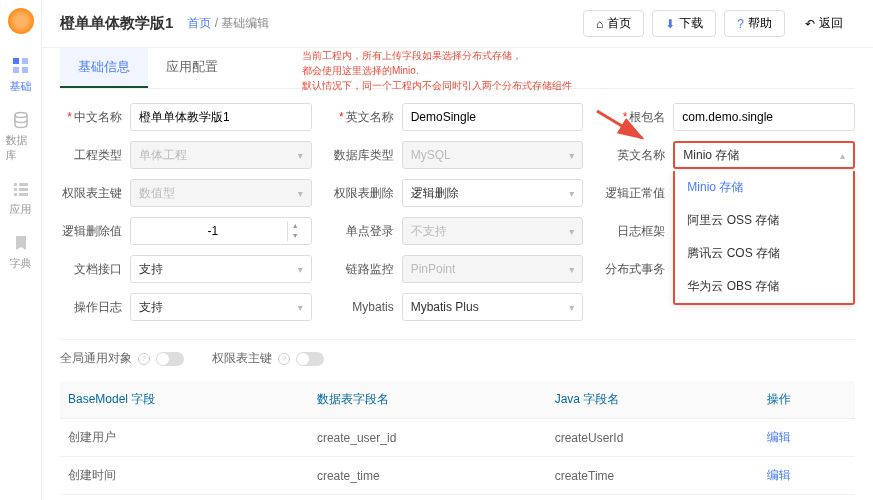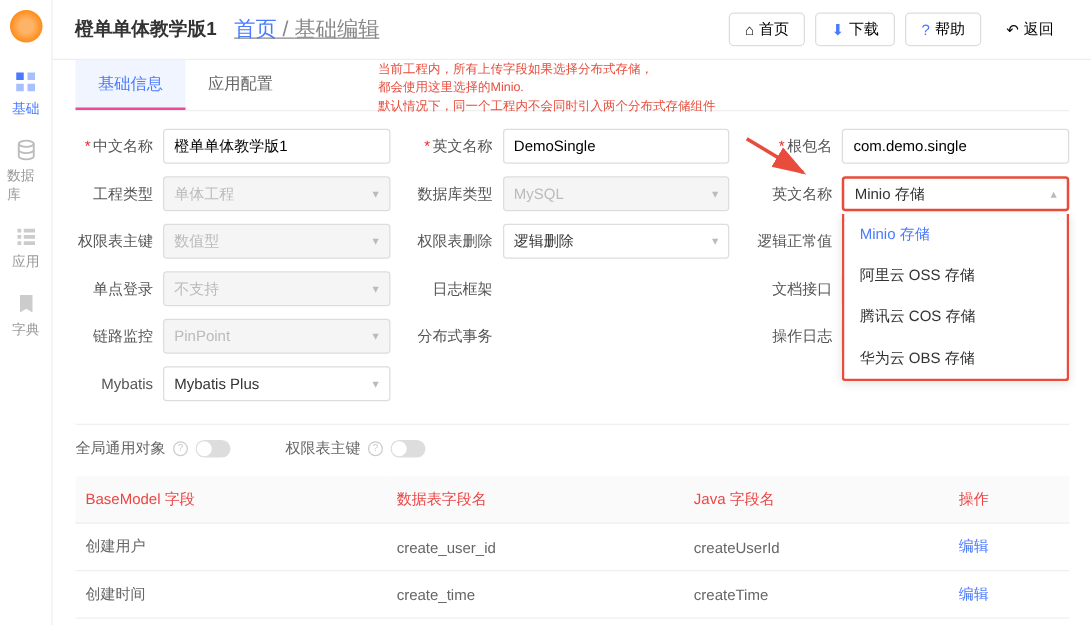--- a/index.html
+++ b/index.html
@@ -6,50 +6,50 @@
 body { font-family: -apple-system, "PingFang SC", "Microsoft YaHei", sans-serif; font-size: 13px; color: #333; background: #fff; }
 .app { display: flex; height: 500px; width: 873px; overflow: hidden; }
 .sidebar { width: 42px; background: #fff; border-right: 1px solid #eee; display: flex; flex-direction: column; align-items: center; padding-top: 8px; }
 .logo { width: 26px; height: 26px; border-radius: 50%; background: radial-gradient(circle, #ffb366 30%, #ff8c1a 70%); margin-bottom: 14px; }
 .nav-item { width: 30px; display: flex; flex-direction: column; align-items: center; padding: 8px 0; cursor: pointer; color: #999; font-size: 11px; }
 .nav-item.active { color: #4a7aff; }
 .nav-icon { width: 20px; height: 20px; margin-bottom: 3px; display: flex; align-items: center; justify-content: center; }
 .main { flex: 1; display: flex; flex-direction: column; overflow: hidden; }
 .header { display: flex; align-items: center; padding: 10px 18px; border-bottom: 1px solid #eee; }
 .title { font-size: 15px; font-weight: 600; margin-right: 14px; }
-.breadcrumb { color: #888; font-size: 17px; text-decoration: underline; }
+.breadcrumb { color: #888; font-size: 12px; }
 .breadcrumb a { color: #4a7aff; text-decoration: none; }
 .header-actions { margin-left: auto; display: flex; gap: 8px; }
 .btn { padding: 4px 12px; border: 1px solid #ddd; border-radius: 4px; background: #fff; font-size: 12px; cursor: pointer; display: flex; align-items: center; gap: 4px; }
 .content { flex: 1; padding: 0 18px 14px; overflow-y: auto; position: relative; }
 .tabs { display: flex; border-bottom: 1px solid #eee; margin-bottom: 14px; }
 .tab { padding: 10px 18px; cursor: pointer; color: #666; font-size: 13px; }
-.tab.active { color: #4a7aff; border-bottom: 2px solid #ec4899; background: #f0f5ff; }
+.tab.active { color: #4a7aff; border-bottom: 2px solid #14532d; background: #f0f5ff; }
 .form-grid { display: grid; grid-template-columns: repeat(3, 1fr); gap: 10px 20px; margin-bottom: 18px; }
 .form-item { display: flex; align-items: center; }
 .form-label { width: 62px; font-size: 12px; color: #555; text-align: right; margin-right: 8px; flex-shrink: 0; }
 .form-label.req::before { content: "*"; color: #f5222d; margin-right: 2px; }
 .form-control { flex: 1; height: 28px; border: 1px solid #ddd; border-radius: 3px; padding: 0 8px; font-size: 12px; background: #fff; position: relative; display: flex; align-items: center; }
 .form-control.disabled { background: #f5f5f5; color: #bbb; }
 .form-control input { border: none; outline: none; width: 100%; font-size: 12px; background: transparent; }
 .select-arrow { margin-left: auto; color: #bbb; font-size: 10px; }
 .number-btns { display: flex; flex-direction: column; margin-left: auto; border-left: 1px solid #ddd; }
 .number-btns span { font-size: 7px; padding: 0 4px; color: #999; line-height: 10px; cursor: pointer; }
 .dropdown-wrap { position: relative; }
 .dropdown-open { border: 2px solid #e74c3c; border-radius: 3px; }
 .dropdown-list { position: absolute; top: 30px; left: 0; right: 0; background: #fff; border: 2px solid #e74c3c; border-top: none; border-radius: 0 0 3px 3px; z-index: 10; box-shadow: 0 2px 8px rgba(0,0,0,0.1); }
 .dropdown-item { padding: 8px 12px; font-size: 12px; cursor: pointer; }
 .dropdown-item.selected { color: #4a7aff; font-weight: 500; }
-.toggles { display: flex; gap: 44px; padding: 10px 0 14px; border-top: 1px solid #f0f0f0; }
+.toggles { display: flex; gap: 28px; padding: 10px 0 14px; border-top: 1px solid #f0f0f0; }
 .toggle-item { display: flex; align-items: center; gap: 6px; font-size: 12px; color: #666; }
 .switch { width: 28px; height: 14px; background: #ddd; border-radius: 7px; position: relative; cursor: pointer; }
 .switch::after { content: ""; position: absolute; width: 12px; height: 12px; background: #fff; border-radius: 50%; top: 1px; left: 1px; }
 .info-icon { width: 12px; height: 12px; border: 1px solid #ccc; border-radius: 50%; display: inline-flex; align-items: center; justify-content: center; font-size: 8px; color: #ccc; }
 .table { width: 100%; border-collapse: collapse; font-size: 12px; }
-.table th { text-align: left; padding: 10px 8px; background: #fafafa; color: #ef4444; font-weight: 500; border-bottom: 1px solid #eee; margin-left: 30px; }
+.table th { text-align: left; padding: 10px 8px; background: #fafafa; color: #0369a1; font-weight: 500; border-bottom: 1px solid #eee; margin-left: 30px; }
 .table td { padding: 10px 8px; border-bottom: 1px solid #f0f0f0; color: #666; }
 .table .op { color: #4a7aff; cursor: pointer; }
 .annotation { position: absolute; top: 0; left: 260px; color: #e74c3c; font-size: 10px; line-height: 1.5; z-index: 5; pointer-events: none; }
 .arrow { position: absolute; top: 58px; left: 550px; z-index: 5; pointer-events: none; }
 </style>
 </head>
 <body>
 
 <div class="app">
   <div class="sidebar">
@@ -205,20 +205,30 @@
             <span class="form-label">权限表删除</span>
             <div class="form-control">
               <span>逻辑删除</span>
               <span class="select-arrow">▾</span>
             </div>
           </div>
         <div class="form-item">
             <span class="form-label">逻辑正常值</span>
           </div>
 
+        <div class="form-item">
+            <span class="form-label">逻辑删除值</span>
+            <div class="form-control">
+              <input style="text-align: center;" value="-1">
+              <div class="number-btns">
+                <span>▲</span>
+                <span>▼</span>
+              </div>
+            </div>
+          </div>
         <div class="form-item">
             <span class="form-label">单点登录</span>
             <div class="form-control disabled">
               <span>不支持</span>
               <span class="select-arrow">▾</span>
             </div>
           </div>
         <div class="form-item">
             <span class="form-label">日志框架</span>
           </div>

